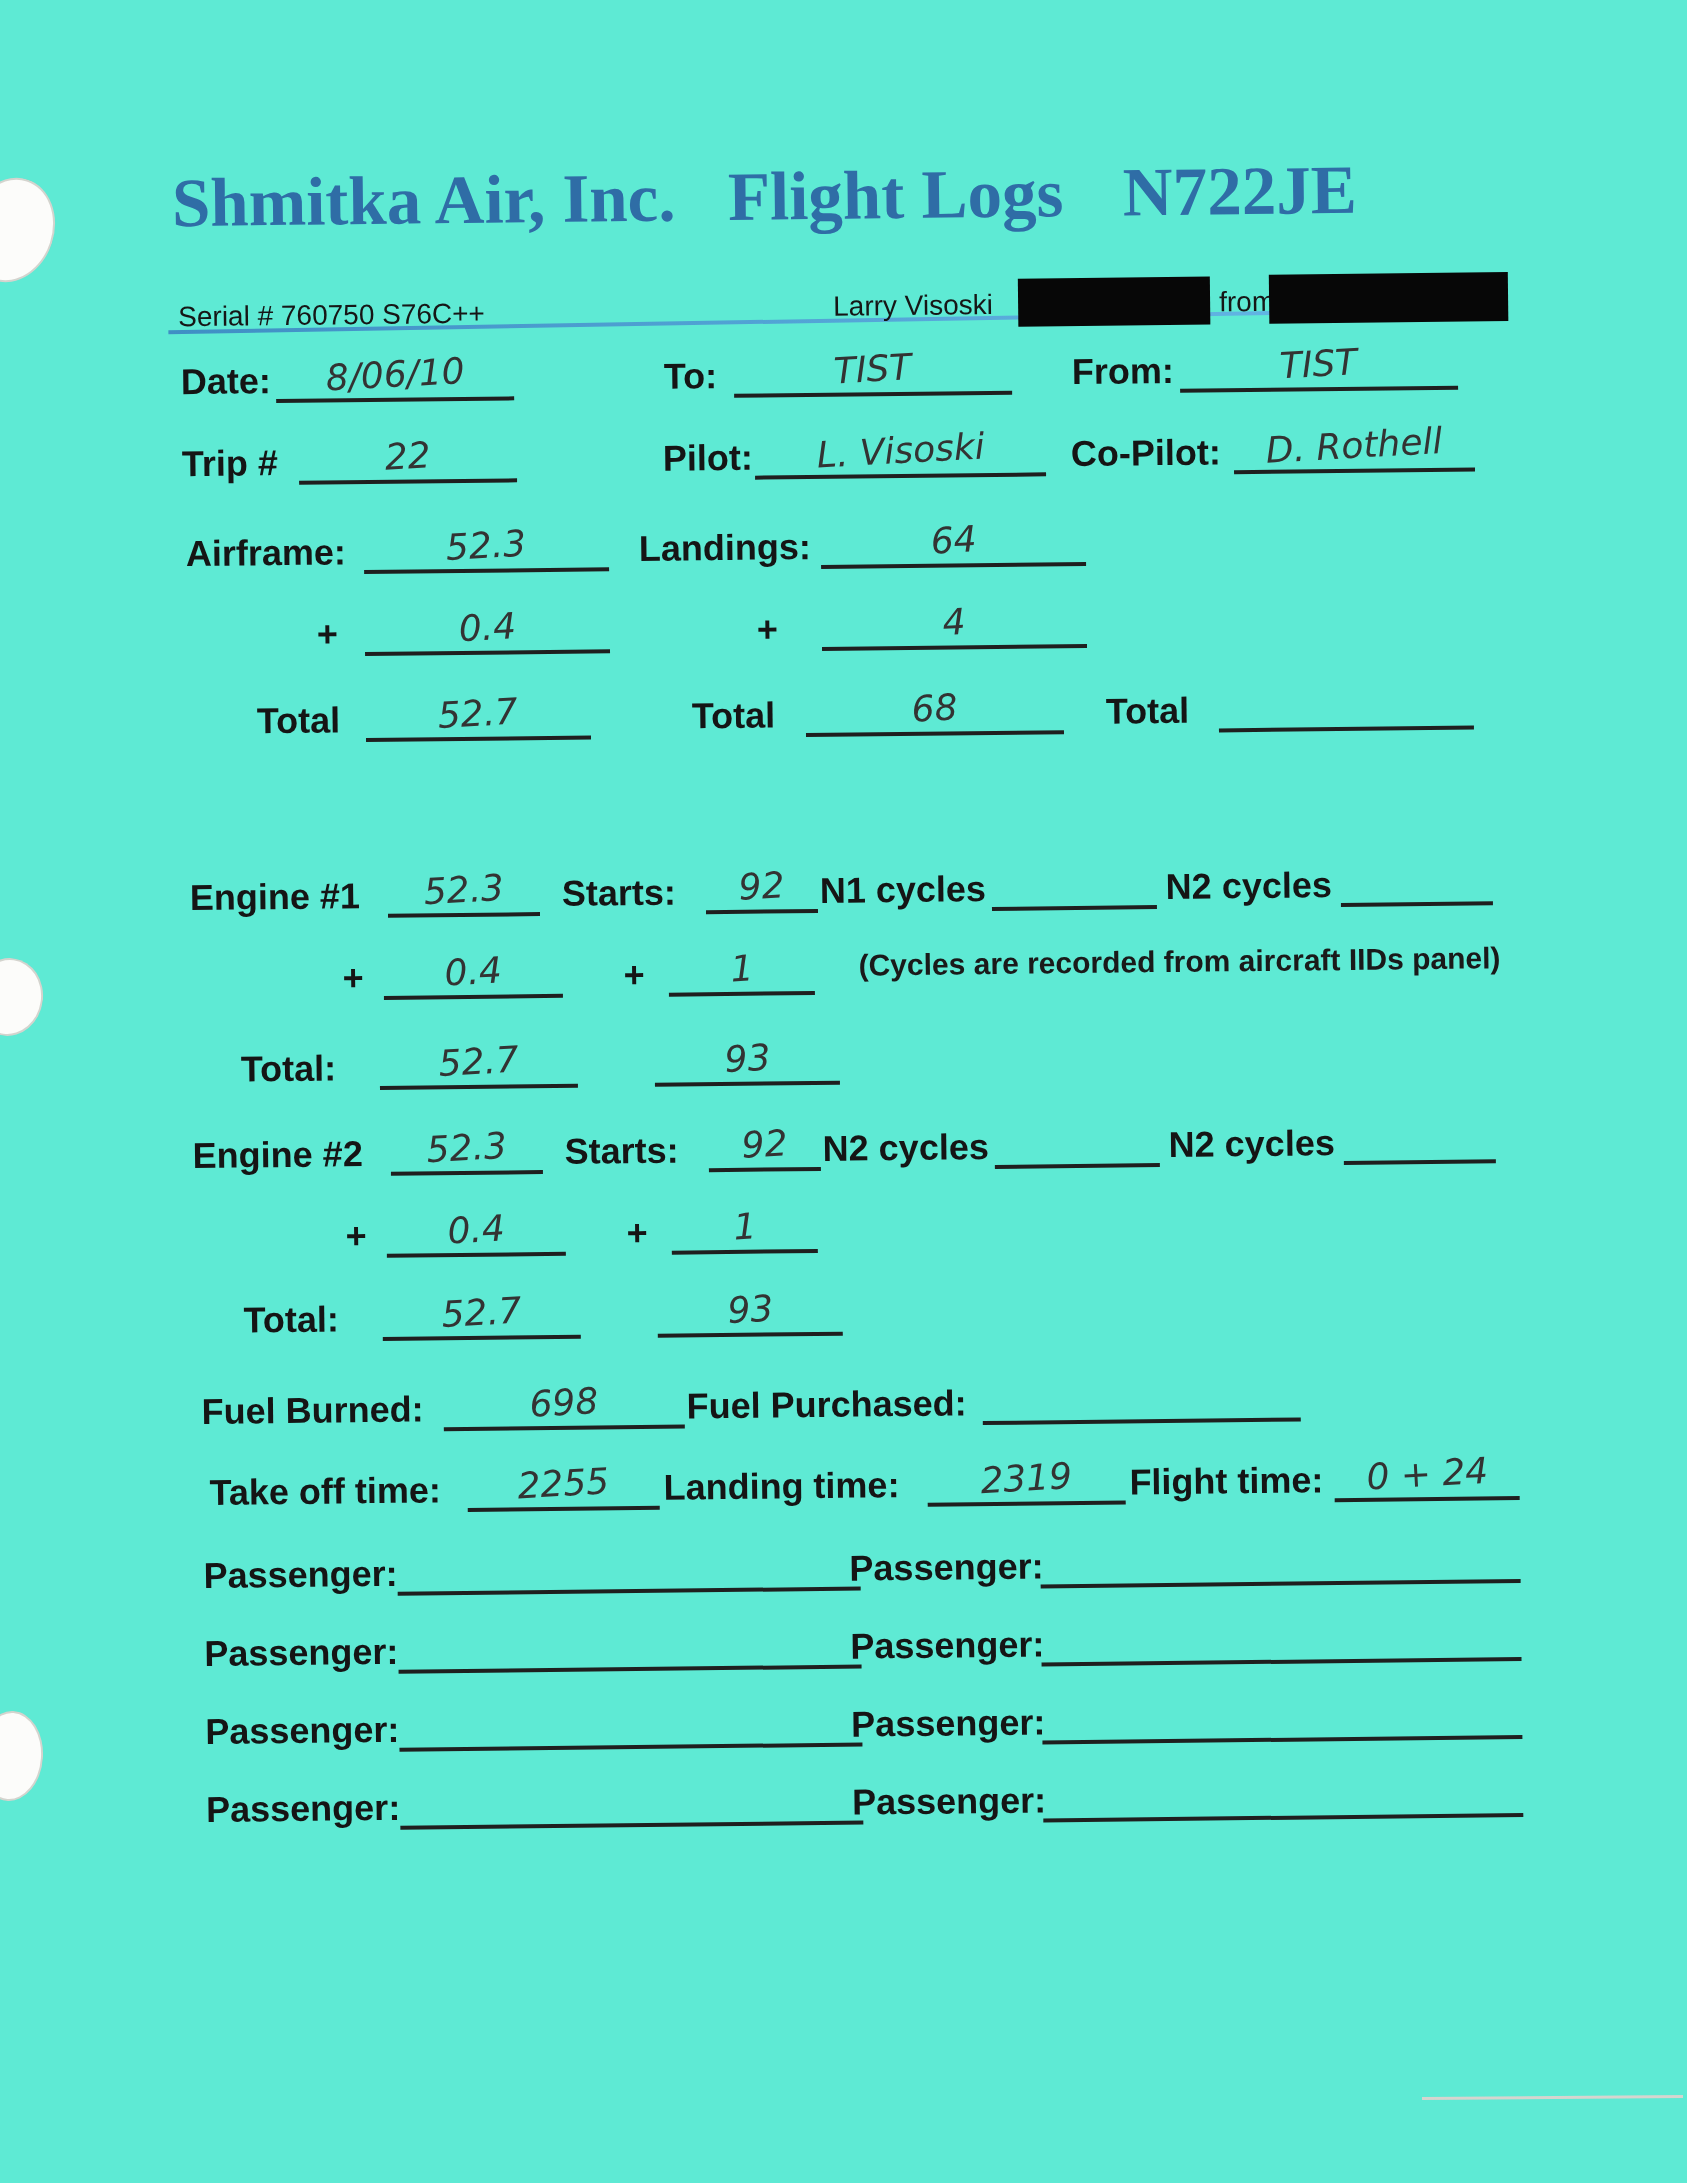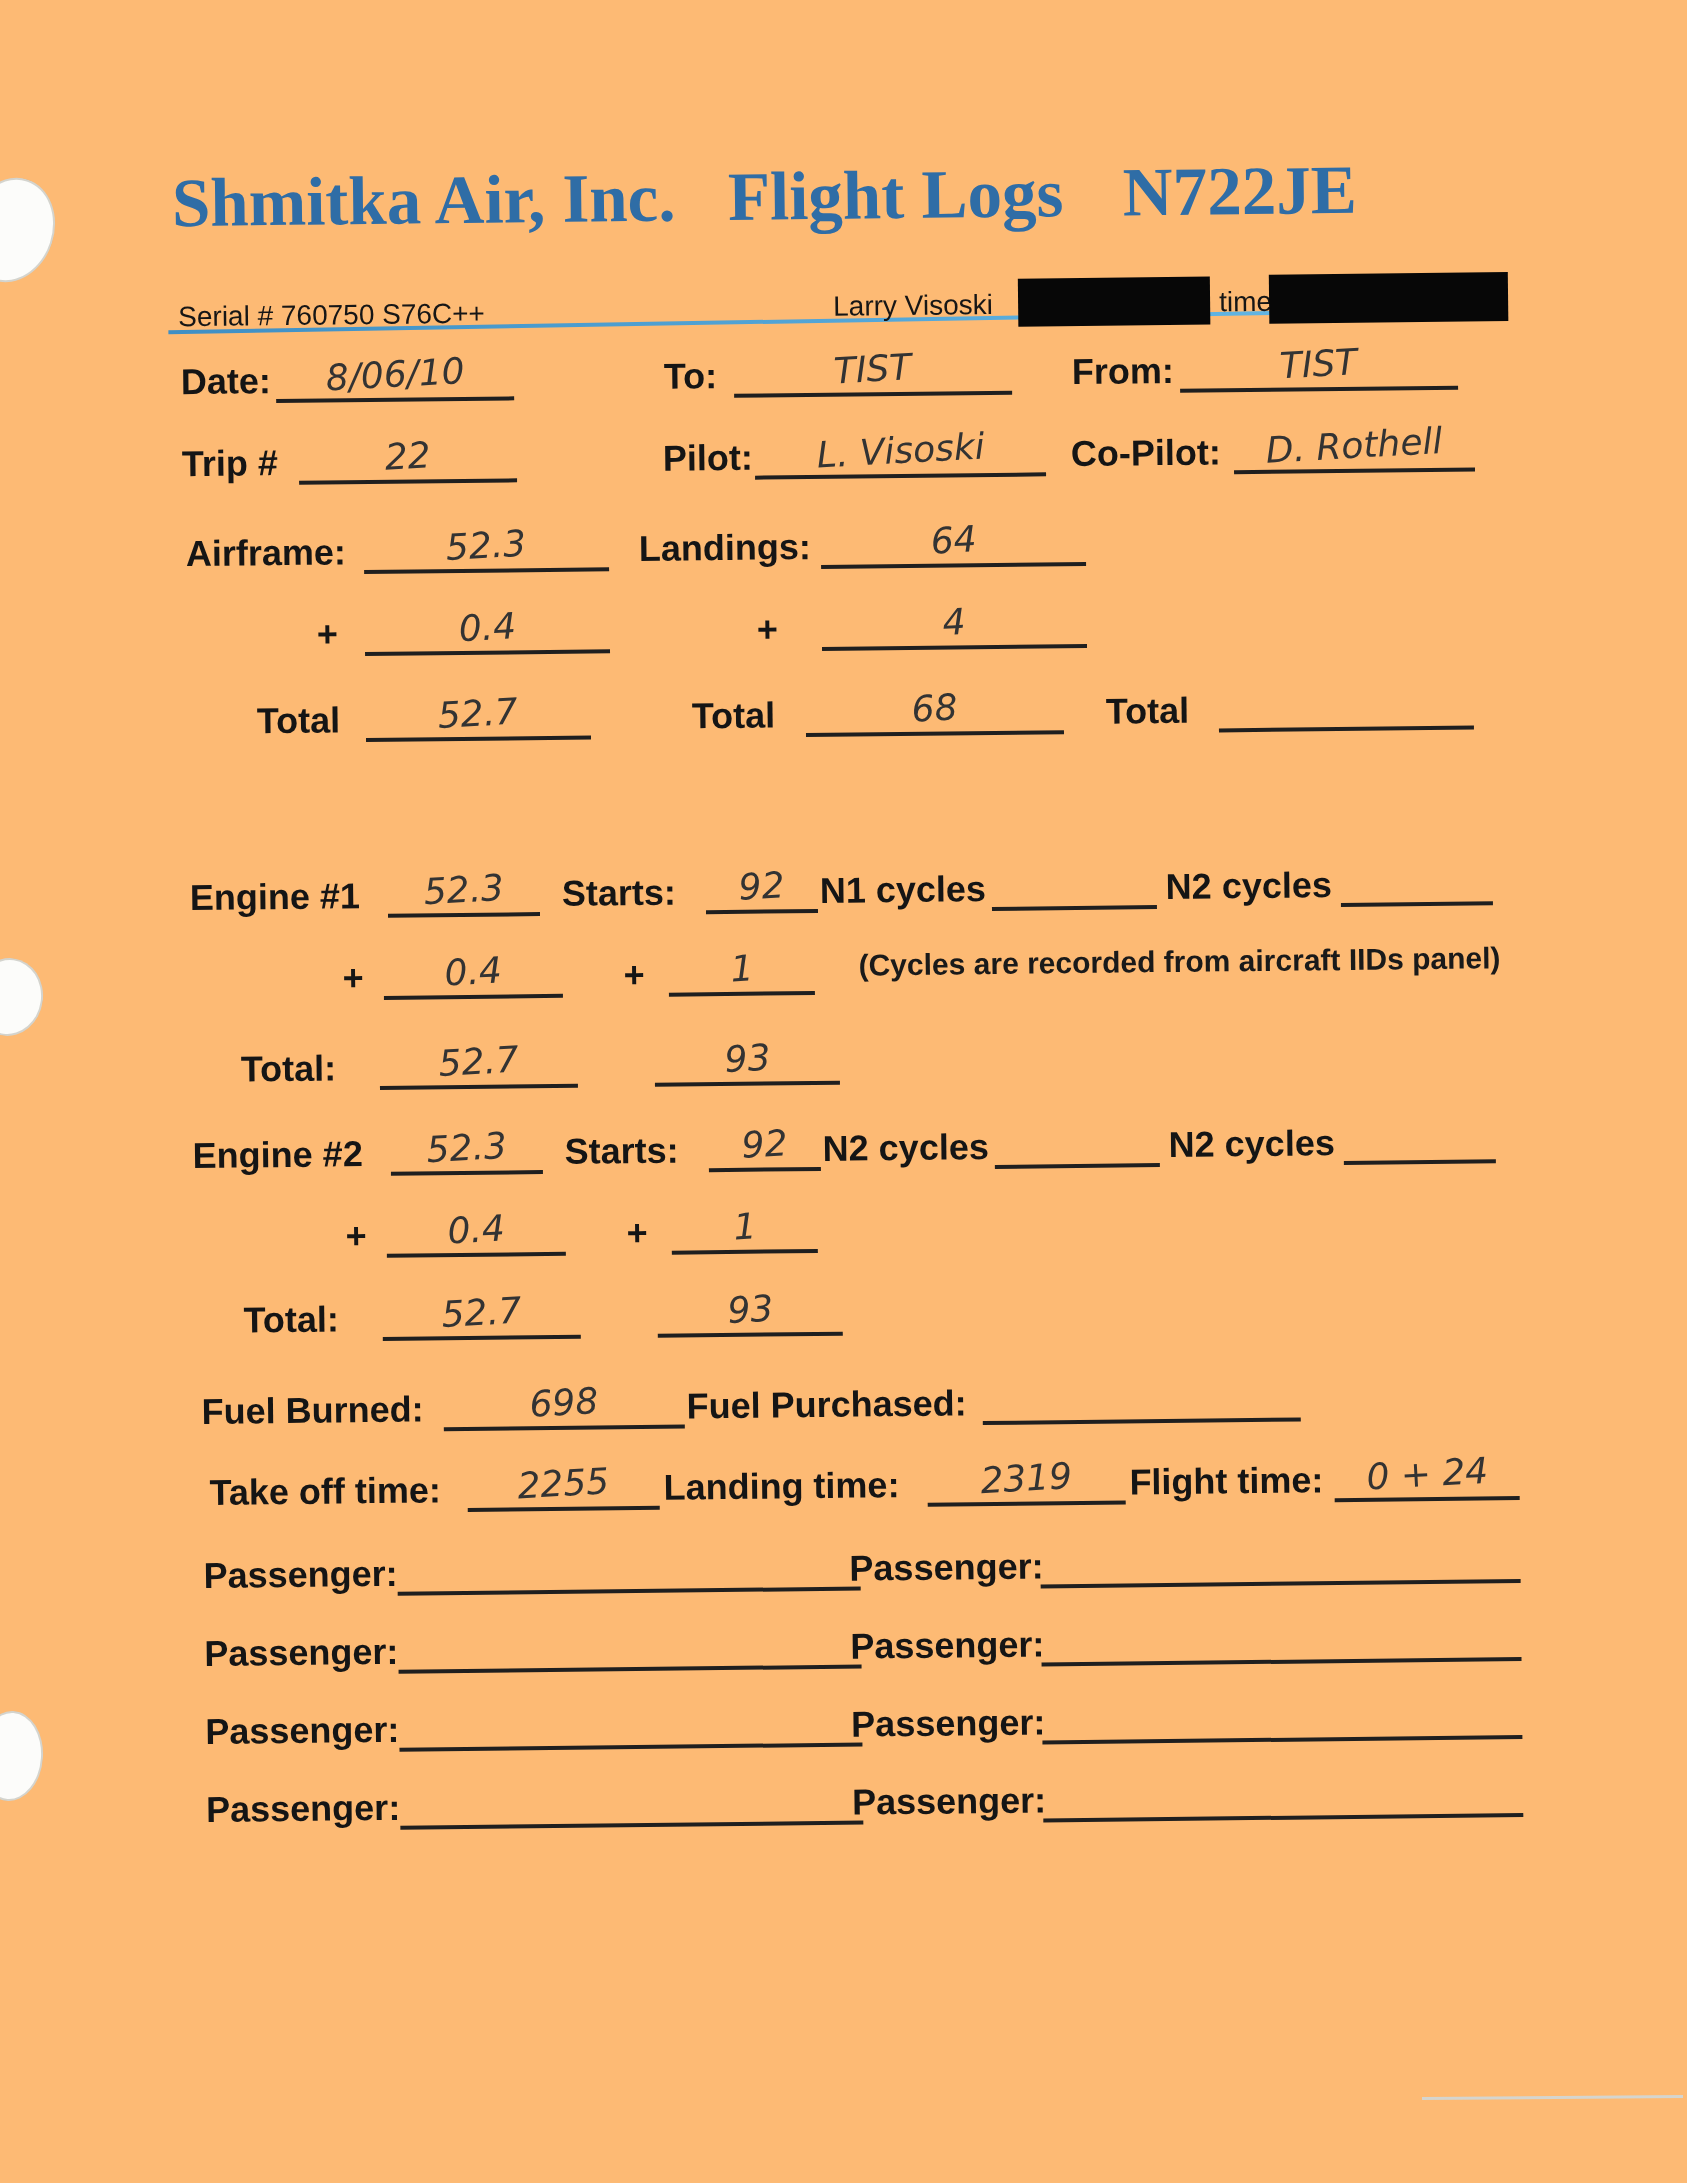--- a/index.html
+++ b/index.html
@@ -1,19 +1,19 @@
 <!DOCTYPE html>
 <html style="font-size:10.6px"><head>
 <meta charset="utf-8">
 <style>
   * { margin:0; padding:0; box-sizing:border-box; }
   html,body { background:#ffffff; }
   .page {
     position:relative; width:1687px; height:2183px;
-    background:#fdba74; overflow:hidden;
+    background:#5eead4; overflow:hidden;
     font-family:"Liberation Sans", sans-serif; color:#1c1c1c;
   }
   .form { position:absolute; inset:0; transform:rotate(-0.65deg); transform-origin:198px 1092px; }
 
   
   .hco { position:absolute; top:164px; font-family:"Liberation Serif", serif;
          font-size:69px; font-weight:600; color:#2f6da6; white-space:nowrap; }
   .rule { position:absolute; height:4px;
           background:linear-gradient(90deg,#3f8fc4,#67bbe8);
           transform:rotate(-0.35deg); }
@@ -53,21 +53,21 @@
   <div class="form">
 
     <span class="hco" style="left:182px;">Shmitka Air, Inc.</span>
     <span class="hco" style="left:738px;">Flight Logs</span>
     <span class="hco" style="left:1133px;">N722JE</span>
     <div class="rule" style="left:177px; top:326px; width:1300px;"></div>
 
     <span class="plain" style="left:187px; top:301px;">Serial # 760750 S76C++</span>
     <span class="plain" style="left:842px; top:298px;">Larry Visoski</span>
     <div class="redact" style="left:1027px; top:288px; width:192px; height:48px;"></div>
-    <span class="plain" style="left:1228px; top:298px;">time</span>
+    <span class="plain" style="left:1228px; top:298px;">from</span>
     <div class="redact" style="left:1278px; top:287px; width:239px; height:49px;"></div>
 
     <div class="row" style="top:341px;">
       <span class="lbl" style="left:189px;">Date:</span>
       <span class="ul" style="left:284px; width:238px;">
           <span class="hw">8/06/10</span>
         </span>
       <span class="lbl" style="left:672px;">To:</span>
       <span class="ul" style="left:742px; width:278px;">
           <span class="hw">TIST</span>

